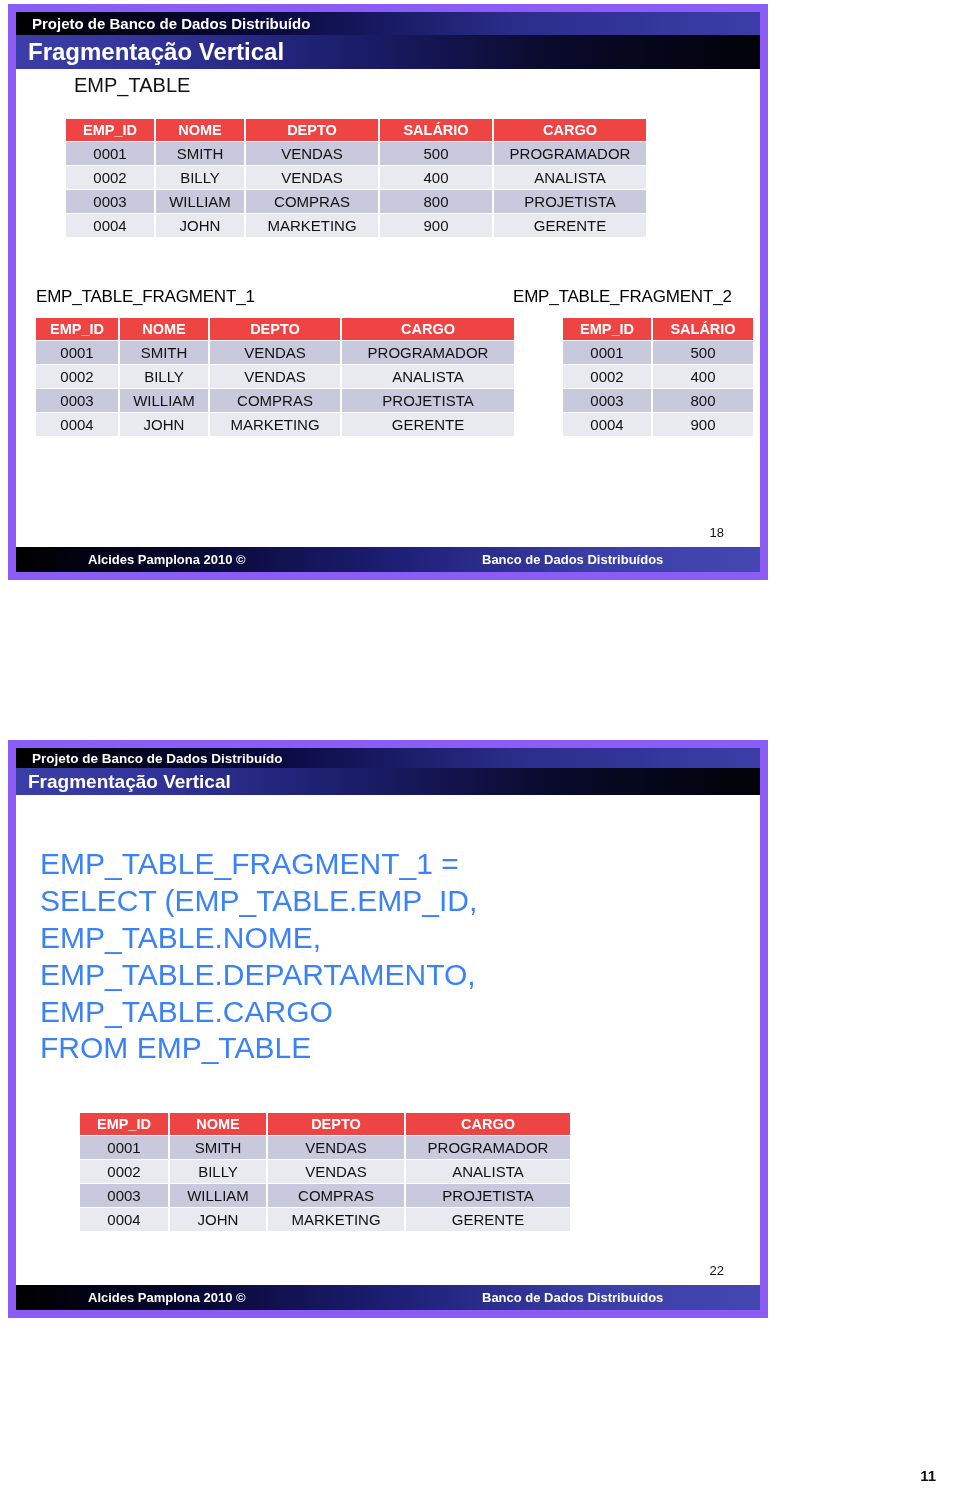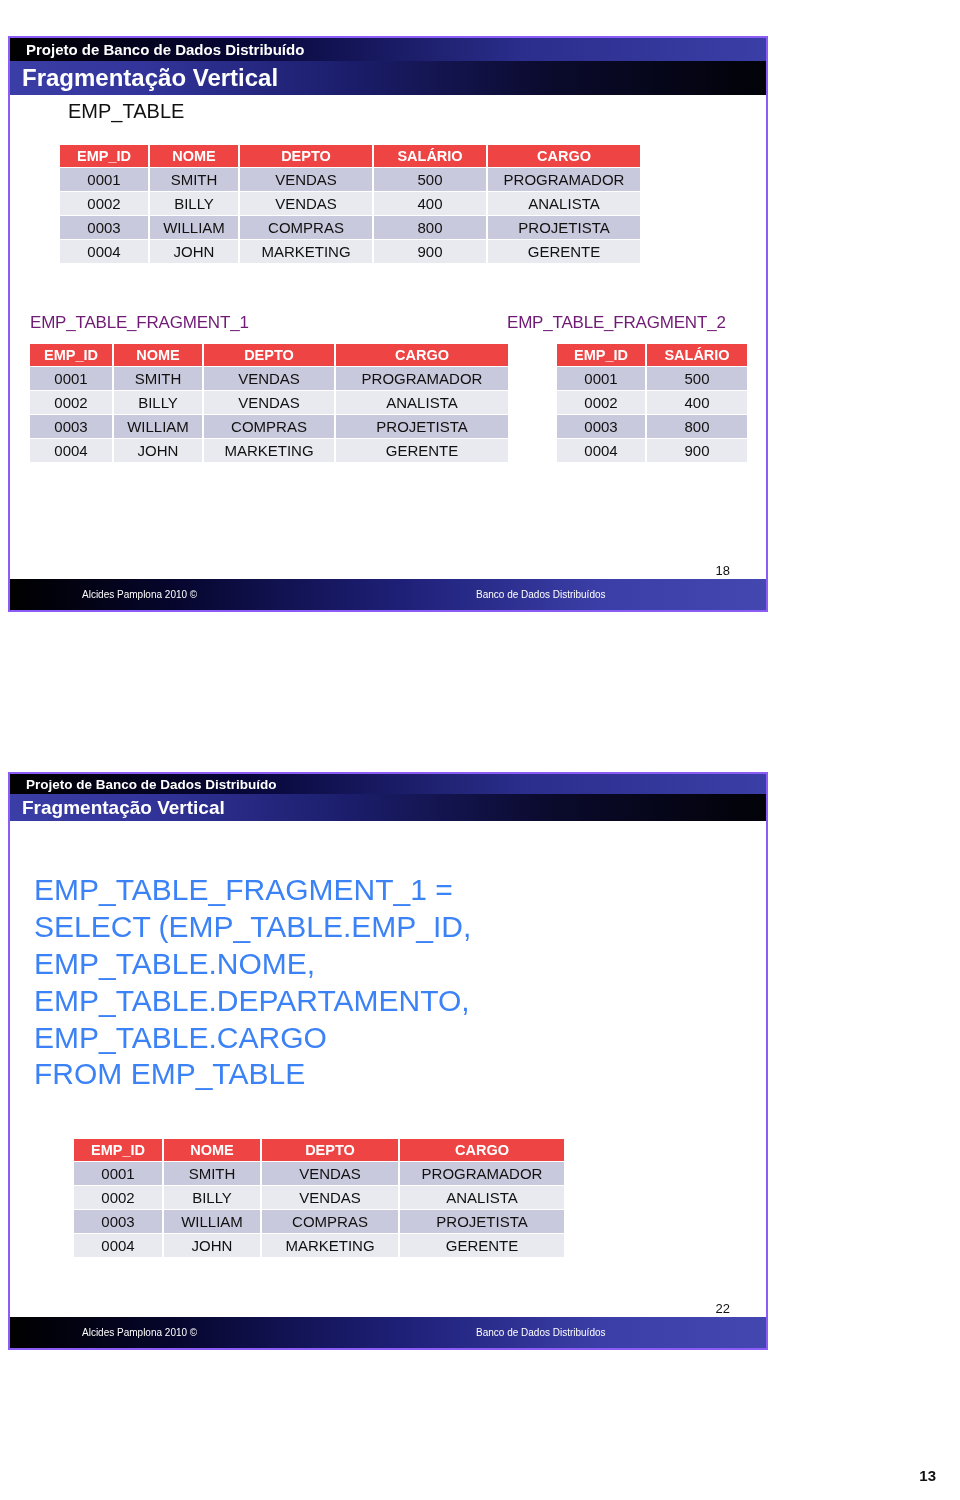--- a/index.html
+++ b/index.html
@@ -14,23 +14,22 @@
     font-family: "Liberation Sans", sans-serif;
     overflow: hidden;
   }
 
   
   .slide {
     position: absolute;
     left: 8px;
     width: 760px;
     background: #ffffff;
-    border: 2px solid #8b5cf6;
+    border: 8px solid #8b5cf6;
     box-sizing: border-box;
-    margin-top: 32px;
   }
   #slide-1 { top: 4px;  height: 576px; }
   #slide-2 { top: 740px; height: 578px; }
 
   
   .eyebrow-bar {
     position: absolute;
     left: 0; right: 0;
     background: linear-gradient(to right, #000000 0%, #07073a 32%, #2b2e8c 68%, #3b3ea6 100%);
     color: #ffffff;
@@ -50,45 +49,45 @@
   #slide-1 .eyebrow-bar { top: 0;  height: 23px; padding-left: 16px; font-size: 15px; }
   #slide-1 .title-bar   { top: 23px; height: 34px; padding-left: 12px; font-size: 24px; }
   #slide-2 .eyebrow-bar { top: 0;  height: 20px; padding-left: 16px; font-size: 13.5px; }
   #slide-2 .title-bar   { top: 20px; height: 27px; padding-left: 12px; font-size: 19px; }
 
   
   .footer-bar {
     position: absolute;
     left: 0; right: 0;
     bottom: 0;
-    height: 31px;
+    height: 25px;
     background: linear-gradient(to right, #000000 0%, #06062e 22%, #1e2078 52%, #3b3ea6 78%, #4447b0 100%);
     color: #ffffff;
-    font-size: 10px;
-    font-weight: normal;
+    font-size: 13px;
+    font-weight: bold;
     display: flex;
     align-items: center;
   }
   .footer-left  { position: absolute; left: 72px; }
   .footer-right { position: absolute; left: 466px; }
   .page-num {
     position: absolute;
     right: 36px;
     font-size: 13px;
     color: #111111;
     font-family: "Liberation Sans", sans-serif;
   }
   #slide-1 .page-num { bottom: 32px; }
   #slide-2 .page-num { bottom: 32px; }
 
   
   .caption {
     position: absolute;
     font-size: 17px;
-    color: #701a75;
+    color: #000000;
     white-space: nowrap;
     letter-spacing: -0.2px;
   }
   .big-title {
     position: absolute;
     font-size: 20px;
     color: #111111;
     white-space: nowrap;
   }
 
@@ -324,13 +323,13 @@
   </table>
 
   <div class="page-num">22</div>
 
   <div class="footer-bar">
     <span class="footer-left">Alcides Pamplona 2010 ©</span>
     <span class="footer-right">Banco de Dados Distribuídos</span>
   </div>
 </div>
 
-<div id="doc-page-number">13</div>
+<div id="doc-page-number">11</div>
 
 </body></html>

